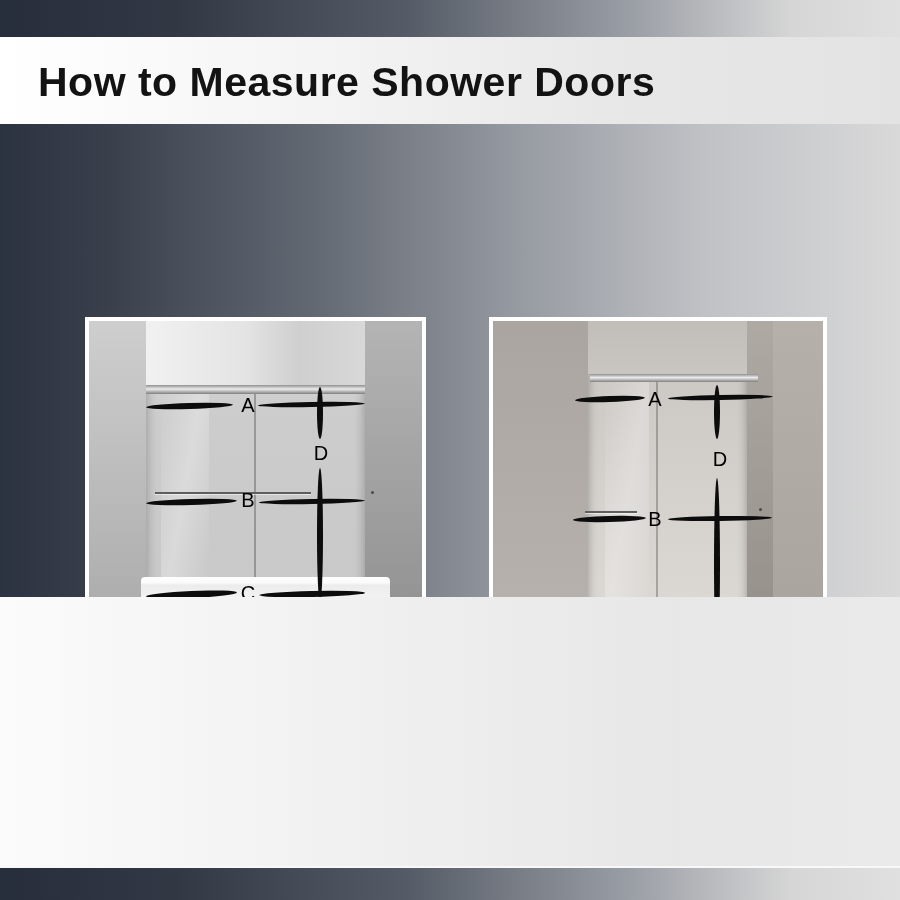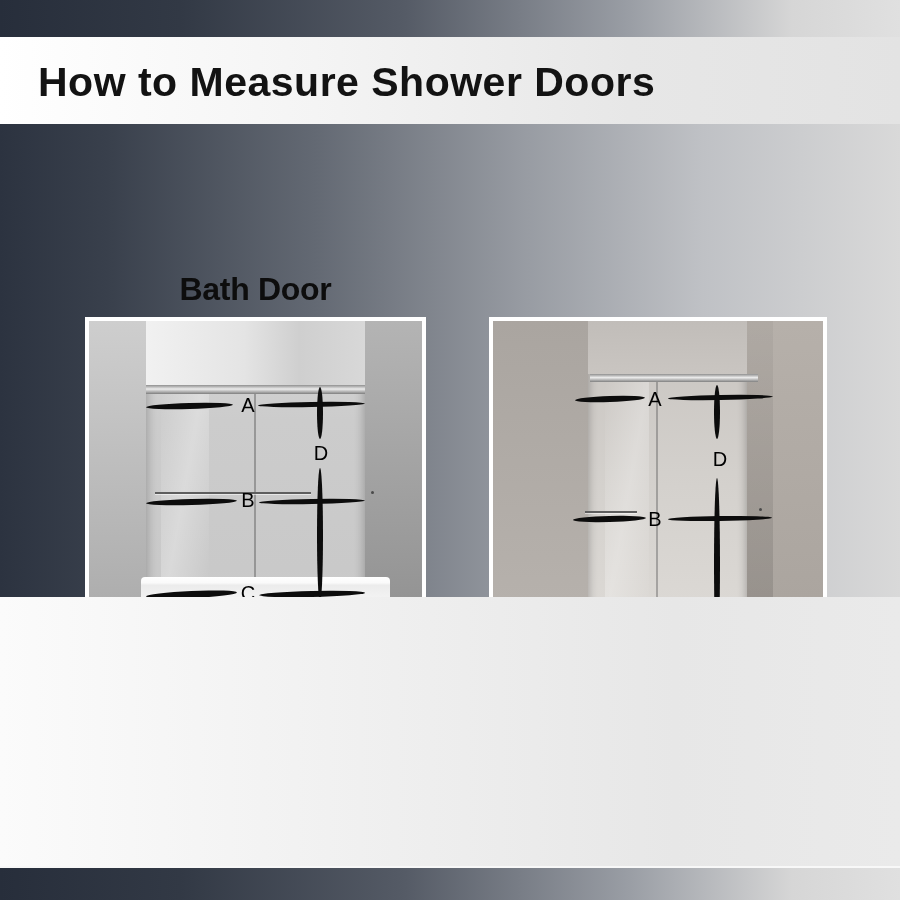--- a/index.html
+++ b/index.html
@@ -111,21 +111,20 @@
 
 <div id="canvas">
 
   <div class="band-top"></div>
 
   <div class="title-band">
     <h1 class="main-title" style="margin:0;">How to Measure Shower Doors</h1>
   </div>
 
   <div class="panels-section">
-    <div class="panel-title pt-bath">Bath Door</div>
 
     <div class="photo photo-bath">
       <div class="bp-leftwall"></div>
       <div class="bp-rightwall"></div>
       <div class="bp-alcove"></div>
       <div class="bp-upper"></div>
       <div class="bp-rail"></div>
       <div class="bp-glare"></div>
       <div class="bp-divider"></div>
       <div class="bp-towelbar"></div>

